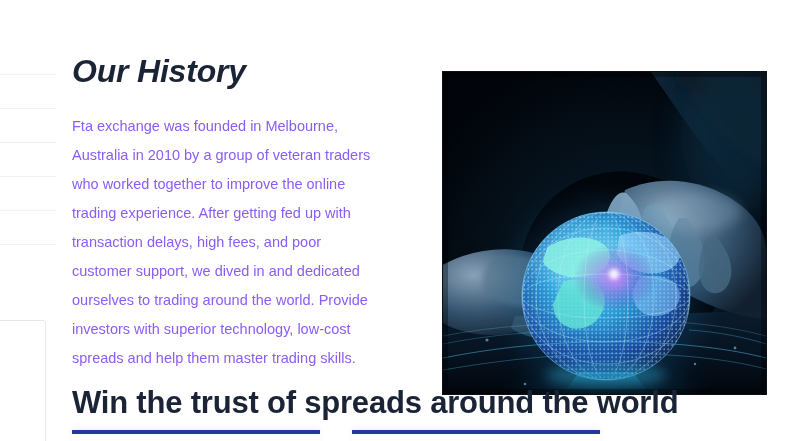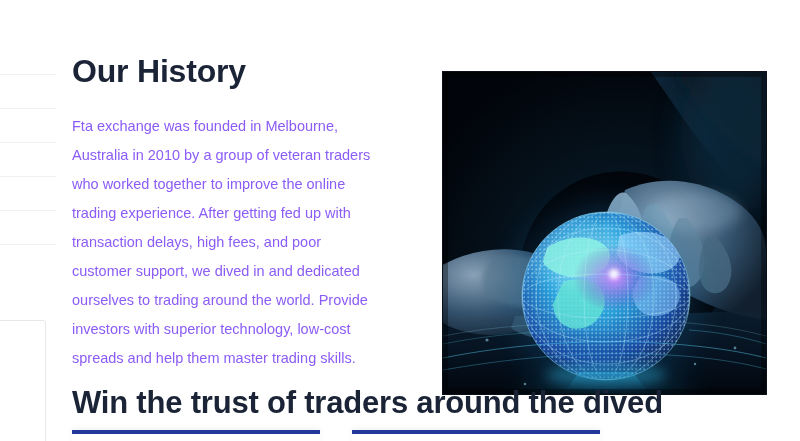--- a/index.html
+++ b/index.html
@@ -65,20 +65,21 @@
   }
 
   #page-title {
     margin: 0;
     font-size: 32px;
     line-height: 38px;
     font-weight: bold;
     letter-spacing: -0.2px;
     color: #1b2436;
     font-family: "Liberation Sans", sans-serif;
+    font-style: italic;
   }
 
   #history-paragraph {
     margin: 22px 0 0 0;
     font-size: 14.5px;
     line-height: 29px;
     color: #8b5cf6;
     font-family: "Liberation Sans", sans-serif;
   }
 
@@ -311,21 +312,21 @@
         <circle cx="44" cy="268" r="1.6"></circle>
         <circle cx="292" cy="276" r="1.4"></circle>
         <circle cx="252" cy="292" r="1.2"></circle>
         <circle cx="82" cy="312" r="1.3"></circle>
       </g>
 
       <rect width="323" height="322" fill="none" stroke="#000000" stroke-opacity="0.35" stroke-width="10"></rect>
     </svg>
   </figure>
 
-  <h2 id="trust-heading">Win the trust of traders around the dived</h2>
+  <h2 id="trust-heading">Win the trust of spreads around the world</h2>
 
   <div id="trust-cards">
     <div class="trust-card">
       <span class="trust-card-label"></span>
     </div>
     <div class="trust-card">
       <span class="trust-card-label"></span>
     </div>
   </div>
 

